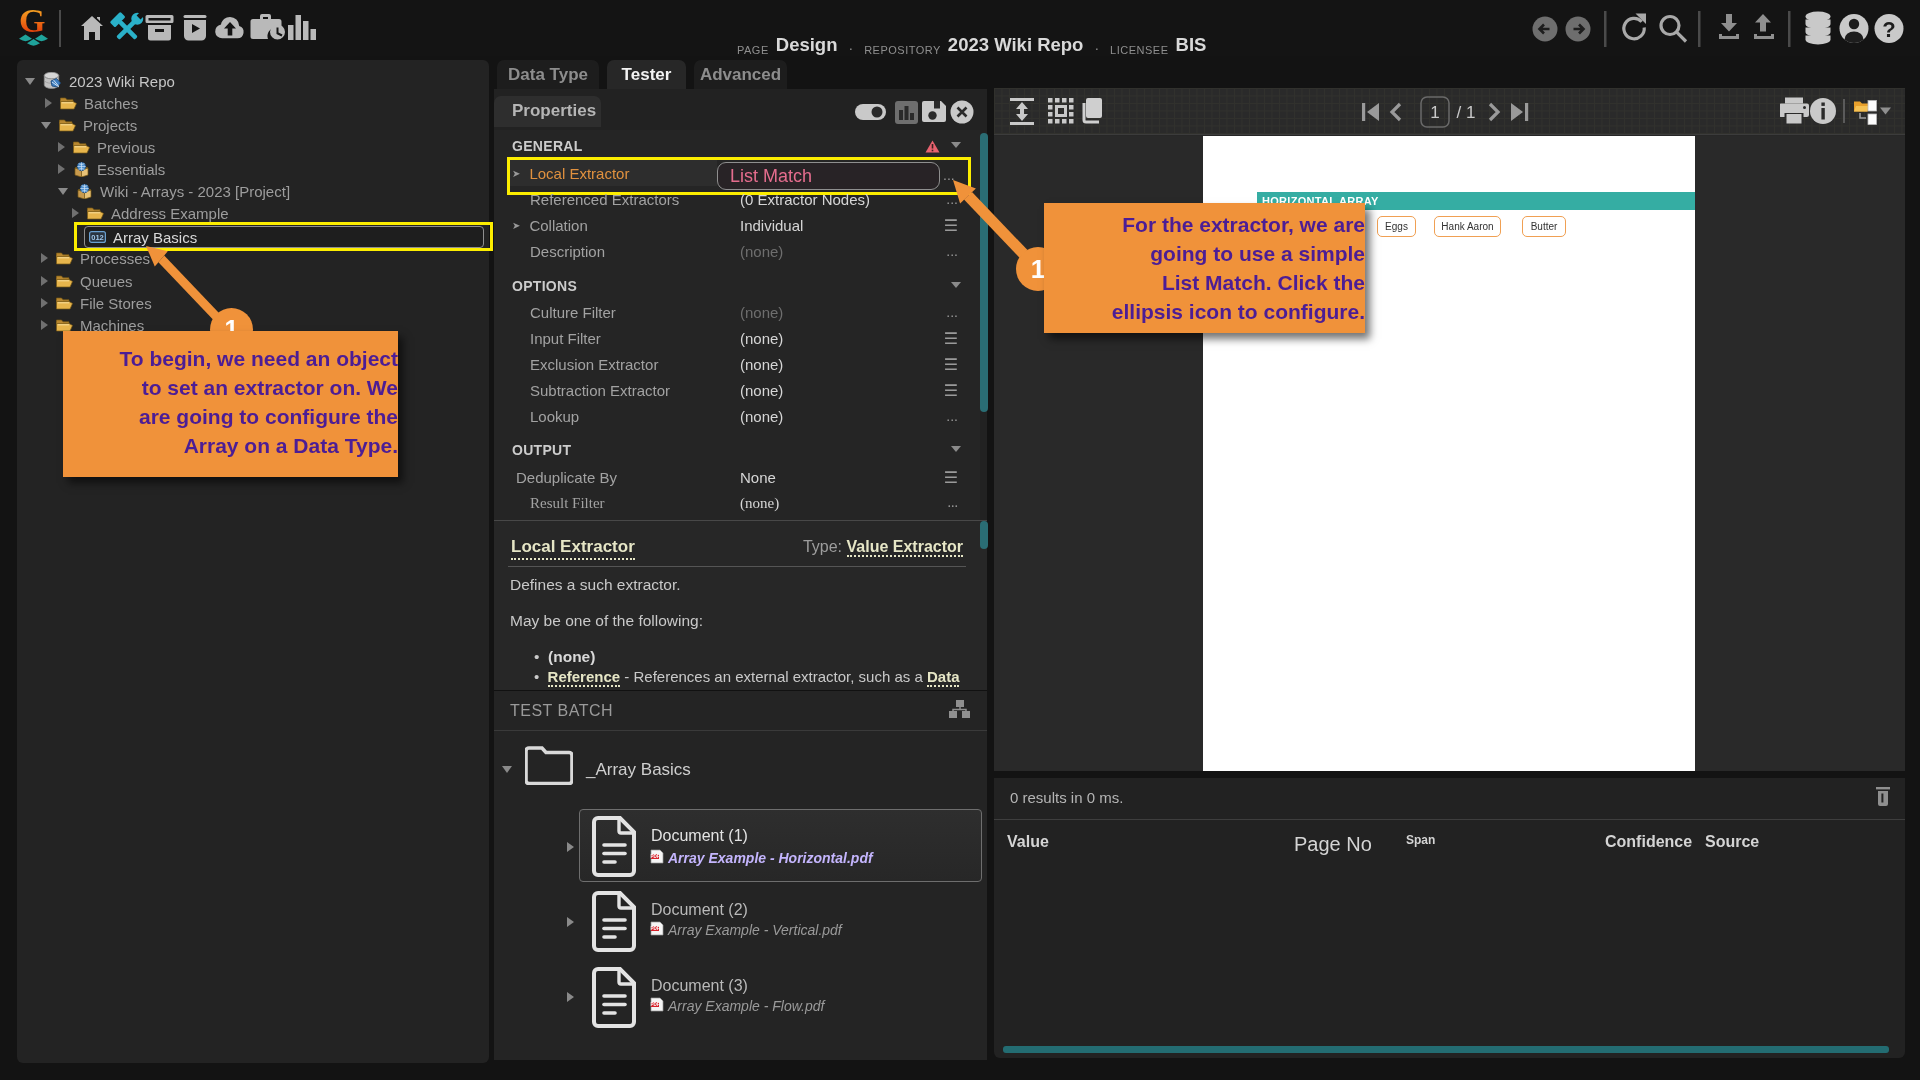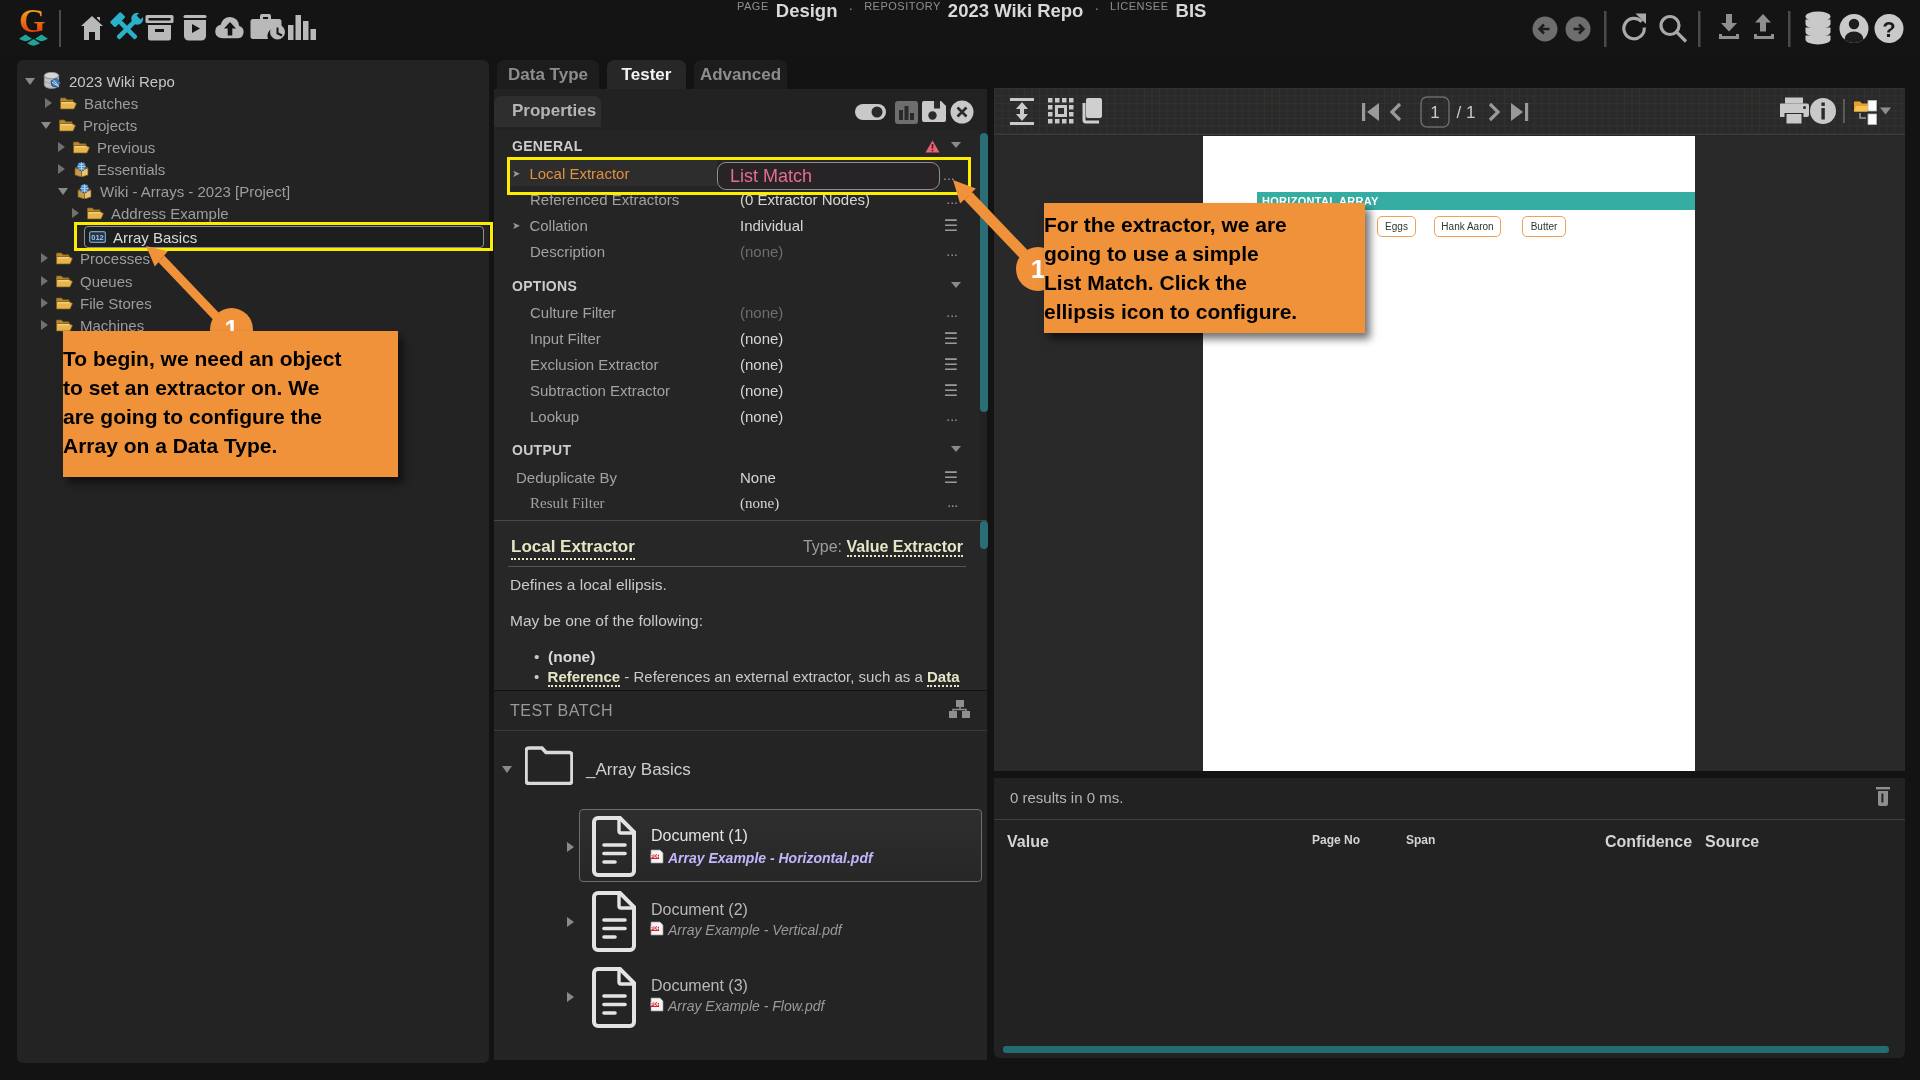--- a/index.html
+++ b/index.html
@@ -8,37 +8,37 @@
   .abs { position:absolute; }
   #root { position:relative; width:1920px; height:1080px; }
 
   
   #topbar { position:absolute; left:0; top:0; width:1920px; height:56px; background:#141414; }
   .glogo { position:absolute; left:19px; top:6px; width:30px; height:30px;
     font-family:"Liberation Serif", serif; font-size:34px; font-weight:bold;
     background:linear-gradient(#f5a623 8%, #e4430b 85%);
     -webkit-background-clip:text; background-clip:text; color:transparent; line-height:30px;}
   .vsep1 { position:absolute; left:59px; top:10px; width:2px; height:37px; background:#4a4a4a; }
-  #tcenter { position:absolute; top:0; height:56px; left:737px; display:flex; align-items:flex-start; color:#d4d4d4; }
+  #tcenter { position:absolute; top:0; height:56px; left:737px; display:flex; align-items:flex-end; color:#d4d4d4; }
   #tcenter .lbl { font-size:11px; color:#8f8f8f; letter-spacing:0.5px; margin-right:7px;}
   #tcenter .val { font-size:18.5px; font-weight:bold; color:#d9d9d9; }
   #tcenter .dot { color:#8f8f8f; margin:0 11px; font-size:14px; }
 
   
   #leftpanel { position:absolute; left:17px; top:60px; width:472px; height:1003px;
      background:#232323; border-radius:6px; }
   .trow { position:absolute; height:22px; display:flex; align-items:center; font-size:15px; color:#9d9d9d; white-space:nowrap; }
   .trow .nm { margin-left:7px; }
   .exp { width:0; height:0; display:inline-block; }
   .exp.open  { border-left:5px solid transparent; border-right:5px solid transparent; border-top:7px solid #8a8a8a; }
   .exp.closed{ border-top:5px solid transparent; border-bottom:5px solid transparent; border-left:7px solid #707070; }
 
   
-  .callout { position:absolute; background:#f0923a; color:#000000; font-weight:bold;
-     text-align:left; box-shadow:5px 6px 8px rgba(0,0,0,0.55); }
+  .callout { position:absolute; background:#f0923a; color:#4c1d95; font-weight:bold;
+     text-align:right; box-shadow:5px 6px 8px rgba(0,0,0,0.55); }
   .cnum { position:absolute; background:#f0923a; color:#fff; font-weight:bold; border-radius:50%;
      display:flex; align-items:center; justify-content:center; }
 
   
   #midpanel { position:absolute; left:494px; top:60px; width:493px; height:1000px; }
   .tab { position:absolute; top:0; height:29px; border-radius:7px 7px 0 0; background:#1d1d1d;
      color:#8d8d8d; font-weight:bold; font-size:17px; display:flex; align-items:center; justify-content:center; }
   .tab.active { background:#272727; color:#f2f2f2; }
   #midbody { position:absolute; left:0; top:29px; width:493px; height:971px; background:#222222; border-radius:0 0 6px 6px; }
 
@@ -400,21 +400,21 @@
           <span class="pvalue">(none)</span>
           <span class="picon" style="right:9px;">...</span>
         </div>
 
       <div class="abs" style="left:486px; top:44px; width:8px; height:279px; background:#2a6d74; border-radius:4px;"></div>
 
       <div class="abs" style="left:0; top:431px; width:493px; height:170px; background:#272727; border-top:1px solid #484848;"></div>
       <div class="abs" style="left:17px; top:448px; font-size:17px; font-weight:bold; color:#e6e6c6; border-bottom:2px dotted #e6e6c6; padding-bottom:1px;">Local Extractor</div>
       <div class="abs" style="right:24px; top:449px; font-size:16px; color:#9d9d9d;">Type: <span style="color:#e6e6c6; font-weight:bold; border-bottom:2px dotted #e6e6c6;">Value Extractor</span></div>
       <div class="abs" style="left:14px; top:477px; width:458px; height:1px; background:#555;"></div>
-      <div class="abs" style="left:16px; top:487px; font-size:15.5px; color:#c9c9c9;">Defines a local ellipsis.</div>
+      <div class="abs" style="left:16px; top:487px; font-size:15.5px; color:#c9c9c9;">Defines a such extractor.</div>
       <div class="abs" style="left:16px; top:523px; font-size:15.5px; color:#c9c9c9;">May be one of the following:</div>
       <div class="abs" style="left:40px; top:559px; font-size:15.5px; color:#c9c9c9;">• &nbsp;<b style="color:#d9d9d9;">(none)</b></div>
       <div class="abs" style="left:40px; top:579px; font-size:15px; color:#c9c9c9; white-space:nowrap;">• &nbsp;<b style="color:#e6e6c6; border-bottom:2px dotted #e6e6c6;">Reference</b> - References an external extractor, such as a <b style="color:#e6e6c6; border-bottom:2px dotted #e6e6c6;">Data</b></div>
       <div class="abs" style="left:486px; top:432px; width:8px; height:28px; background:#2a6d74; border-radius:4px;"></div>
 
       <div class="abs" style="left:0; top:601px; width:493px; height:370px; background:#242424; border-top:1px solid #111;"></div>
       <div class="abs" style="left:16px; top:613px; font-size:16px; color:#9a9a9a; letter-spacing:0.5px;">TEST BATCH</div>
       <svg class="abs" style="left:455px; top:610px;" width="22" height="20" viewBox="0 0 22 20">
         <g fill="#8f8f8f">
           <rect x="7" y="1" width="8" height="7"></rect>
@@ -569,21 +569,21 @@
     <div class="abs" style="left:16px; top:11px; font-size:15px; color:#b5b5b5;">0 results in 0 ms.</div>
     <svg class="abs" style="left:880px; top:9px;" width="18" height="20" viewBox="0 0 18 20">
       <g fill="#8f8f8f">
         <rect x="2" y="0" width="14" height="2.4"></rect>
         <path d="M4 4 h10 v13 a2 2 0 0 1 -2 2 h-6 a2 2 0 0 1 -2 -2 Z M8 6.5 v9 M10.5 6.5 v9" fill-rule="evenodd"></path>
         <rect x="7.4" y="6.5" width="2" height="9" fill="#222"></rect>
       </g>
     </svg>
     <div class="abs" style="left:0px; top:41px; width:911px; height:1px; background:#3e3e3e;"></div>
     <div class="abs" style="left:13px; top:55px; font-size:16px; font-weight:bold; color:#d4d4d4;">Value</div>
-    <div class="abs" style="left:318px; top:55px; font-size:12px; font-weight:bold; color:#d4d4d4;">Page No</div>
+    <div class="abs" style="left:300px; top:55px; font-size:20px; font-weight:normal; color:#d4d4d4;">Page No</div>
     <div class="abs" style="left:412px; top:55px; font-size:12px; font-weight:bold; color:#d4d4d4;">Span</div>
     <div class="abs" style="left:611px; top:55px; font-size:16px; font-weight:bold; color:#d4d4d4;">Confidence</div>
     <div class="abs" style="left:711px; top:55px; font-size:16px; font-weight:bold; color:#d4d4d4;">Source</div>
     <div class="abs" style="left:9px; top:268px; width:886px; height:7px; background:#236c72; border-radius:3px;"></div>
   </div>
 
   <svg class="abs" style="left:900px; top:150px; z-index:30;" width="500" height="300" viewBox="0 0 500 300">
     <path d="M127.5 100.1 L119.5 107.7 L64 49.5 L72 41.9 Z" fill="#f0923a"></path>
     <path d="M53 30 L75.9 38.4 L60.1 53.6 Z" fill="#f0923a"></path>
   </svg>

